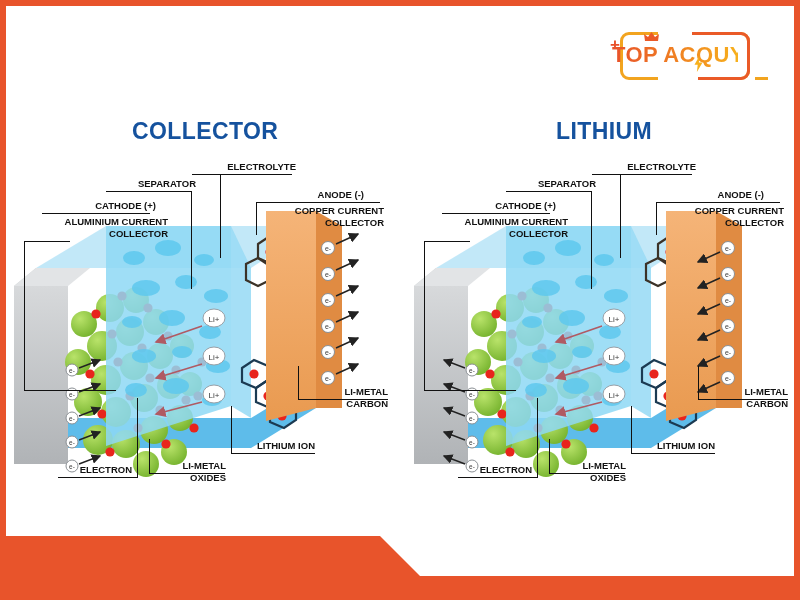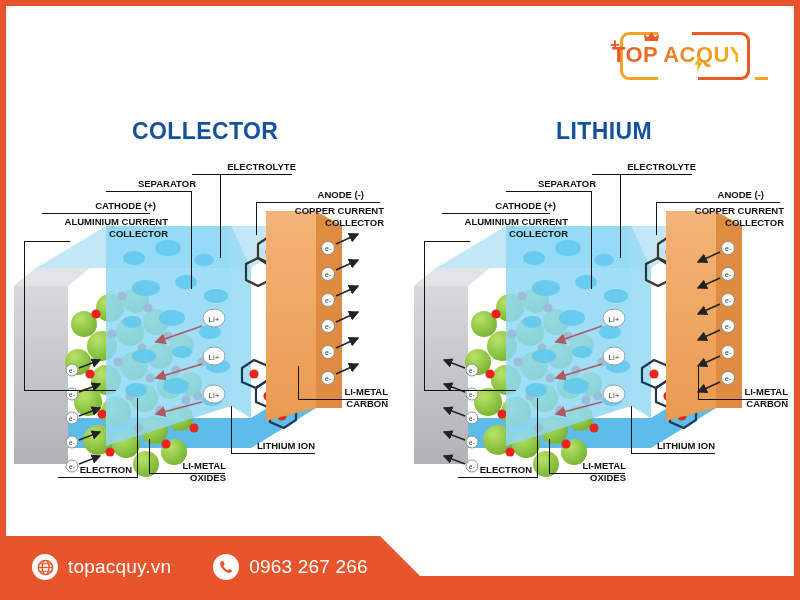--- a/index.html
+++ b/index.html
@@ -635,33 +635,14 @@
 OXIDES</div>
     <div class="rule h" style="left:143px;top:317px;width:76px;"></div>
     <div class="rule v" style="left:143px;top:283px;height:34px;"></div>
 
     <div class="lbl" style="left:227px;top:284px;width:82px;">LITHIUM ION</div>
     <div class="rule h" style="left:225px;top:297px;width:84px;"></div>
     <div class="rule v" style="left:225px;top:250px;height:47px;"></div>
   </div>
 
   <div class="footer"></div>
-  <div class="footer-row">
-    <span class="ficon">
-      <svg width="17" height="17" viewBox="0 0 20 20">
-        <circle cx="10" cy="10" r="8.4" fill="none" stroke="#e8542b" stroke-width="1.7"></circle>
-        <ellipse cx="10" cy="10" rx="4" ry="8.4" fill="none" stroke="#e8542b" stroke-width="1.5"></ellipse>
-        <line x1="1.6" y1="10" x2="18.4" y2="10" stroke="#e8542b" stroke-width="1.5"></line>
-        <line x1="3.2" y1="5.6" x2="16.8" y2="5.6" stroke="#e8542b" stroke-width="1.3"></line>
-        <line x1="3.2" y1="14.4" x2="16.8" y2="14.4" stroke="#e8542b" stroke-width="1.3"></line>
-      </svg>
-    </span>
-    <span class="ftext">topacquy.vn</span>
-    <span class="fgap"></span>
-    <span class="ficon">
-      <svg width="16" height="16" viewBox="0 0 20 20">
-        <path d="M5.2 2.4c-.9 0-2.6 1.6-2.6 3.2 0 4.9 6.9 11.8 11.8 11.8 1.6 0 3.2-1.7 3.2-2.6 0-.5-2.6-2.3-3.2-2.3-.6 0-1.4 1.5-2.1 1.5-1.3 0-5.4-4.1-5.4-5.4 0-.7 1.5-1.5 1.5-2.1 0-.6-1.8-4.1-2.3-4.1z" fill="#e8542b"></path>
-      </svg>
-    </span>
-    <span class="ftext">0963 267 266</span>
-  </div>
 
 </div>
 
 </body></html>

